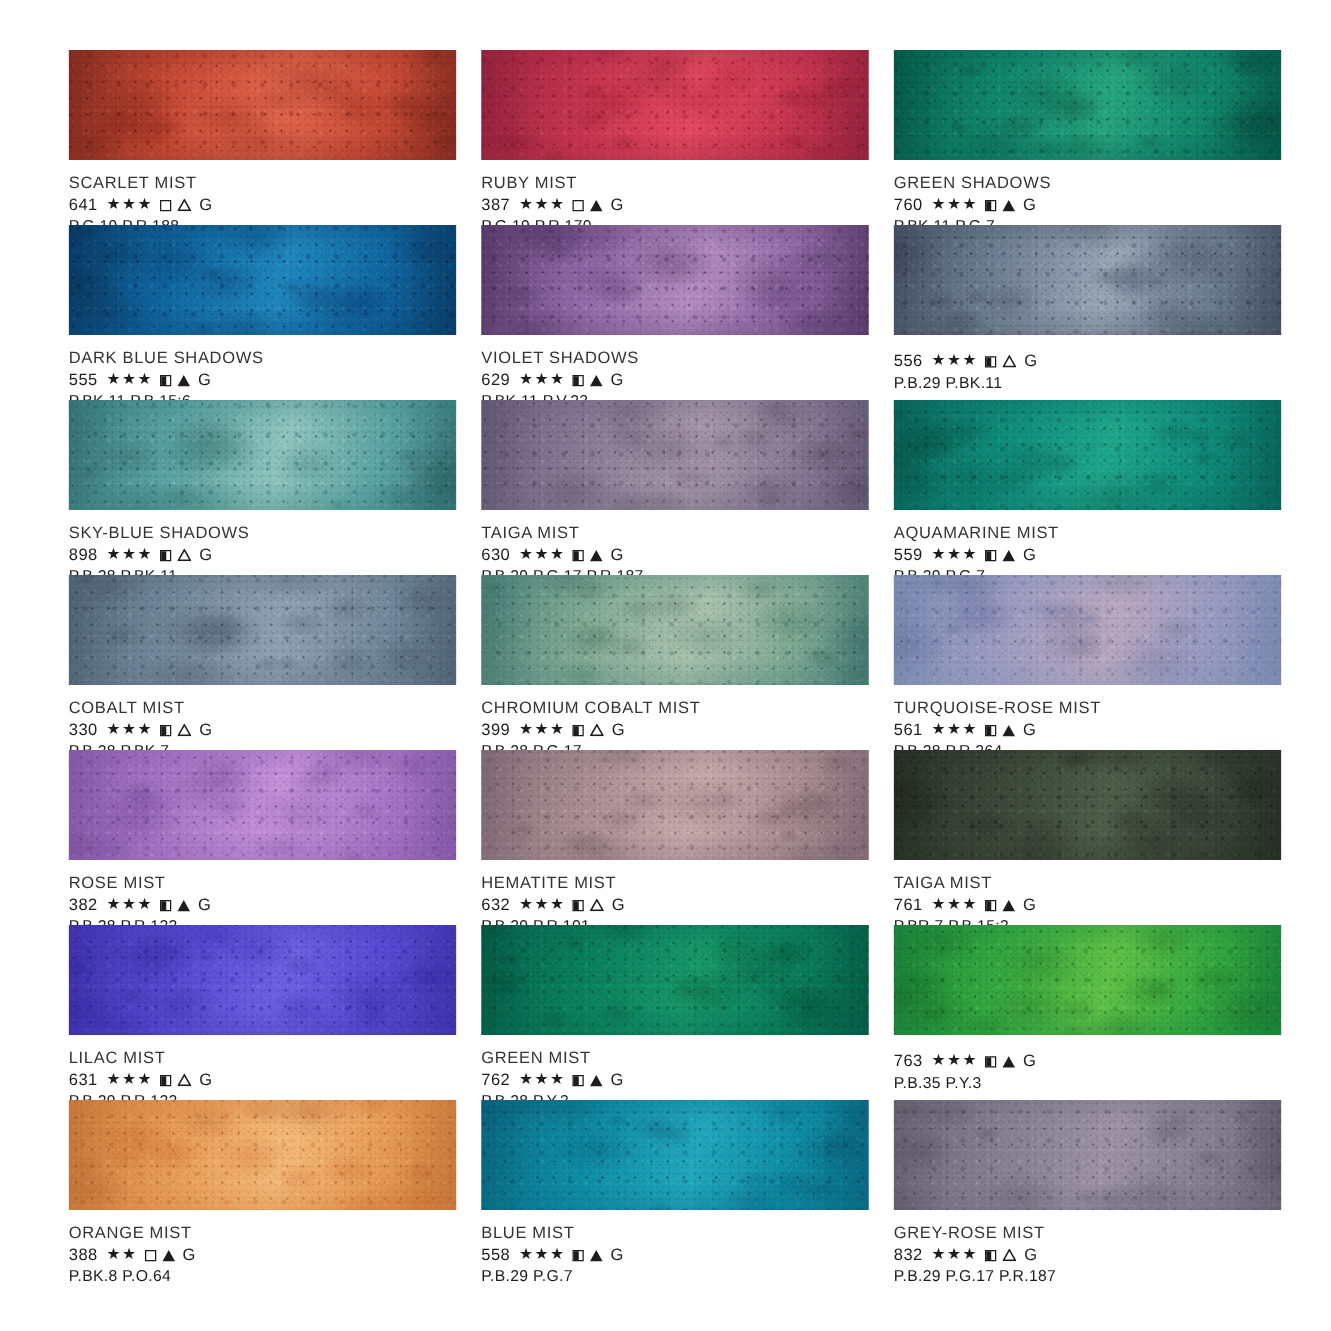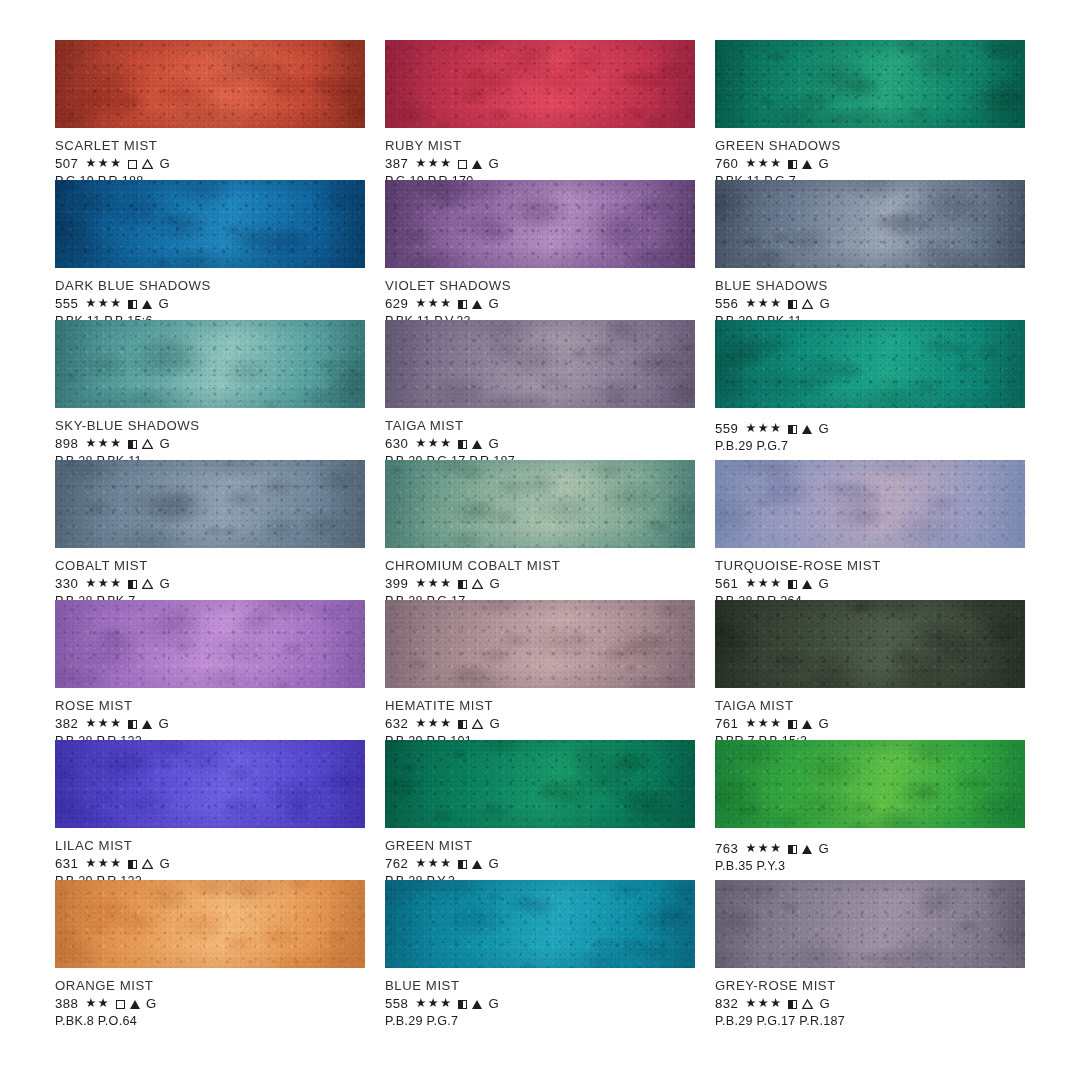--- a/index.html
+++ b/index.html
@@ -174,21 +174,21 @@
         <div class="swatch">
           <div class="base" style="background: linear-gradient(105deg, rgb(142, 47, 35) 0%, rgb(199, 74, 53) 28%, rgb(224, 101, 74) 55%, rgb(199, 74, 53) 78%, rgb(142, 47, 35) 100%);"></div>
           <div class="mottle" style="background-image: radial-gradient(38px 23px at 6.5% 87.3%, rgba(94, 28, 22, 0.42) 0%, rgba(0, 0, 0, 0) 72%), radial-gradient(45px 27px at 66.9% 35.8%, rgba(94, 28, 22, 0.42) 0%, rgba(0, 0, 0, 0) 72%), radial-gradient(51px 31px at 18.4% 47.1%, rgba(94, 28, 22, 0.42) 0%, rgba(0, 0, 0, 0) 72%), radial-gradient(35px 21px at 12.6% 69.1%, rgba(142, 47, 35, 0.5) 0%, rgba(0, 0, 0, 0) 72%), radial-gradient(25px 15px at 24.8% 69.5%, rgba(94, 28, 22, 0.42) 0%, rgba(0, 0, 0, 0) 72%), radial-gradient(44px 26px at 92.6% 58.1%, rgba(142, 47, 35, 0.5) 0%, rgba(0, 0, 0, 0) 72%), radial-gradient(42px 25px at 59% 25.1%, rgba(94, 28, 22, 0.42) 0%, rgba(0, 0, 0, 0) 72%), radial-gradient(46px 28px at 42.1% 62.3%, rgba(142, 47, 35, 0.5) 0%, rgba(0, 0, 0, 0) 72%), radial-gradient(38px 23px at 74.9% 53.4%, rgba(142, 47, 35, 0.5) 0%, rgba(0, 0, 0, 0) 72%), radial-gradient(26px 16px at 85.9% 49.7%, rgba(94, 28, 22, 0.42) 0%, rgba(0, 0, 0, 0) 72%), radial-gradient(50px 30px at 17.1% 69.1%, rgba(142, 47, 35, 0.5) 0%, rgba(0, 0, 0, 0) 72%), radial-gradient(21px 13px at 98.1% 82%, rgba(142, 47, 35, 0.5) 0%, rgba(0, 0, 0, 0) 72%), radial-gradient(34px 20px at 22% 75.2%, rgba(142, 47, 35, 0.5) 0%, rgba(0, 0, 0, 0) 72%), radial-gradient(28px 17px at 94.5% 5.1%, rgba(94, 28, 22, 0.42) 0%, rgba(0, 0, 0, 0) 72%), radial-gradient(49px 29px at 49.7% 81.8%, rgba(142, 47, 35, 0.5) 0%, rgba(0, 0, 0, 0) 72%), radial-gradient(32px 19px at 54.9% 46.2%, rgba(142, 47, 35, 0.5) 0%, rgba(0, 0, 0, 0) 72%);"></div>
           <div class="grain" style="background-image: radial-gradient(rgba(94, 28, 22, 0.85) 0.9px, rgba(0, 0, 0, 0) 1.1px), radial-gradient(rgba(94, 28, 22, 0.55) 0.6px, rgba(0, 0, 0, 0) 0.9px), radial-gradient(rgba(142, 47, 35, 0.55) 1.5px, rgba(0, 0, 0, 0) 2.2px), radial-gradient(rgba(94, 28, 22, 0.45) 0.5px, rgba(0, 0, 0, 0) 0.8px); background-position: 4.8px 3.1px, 1.8px 2.9px, 15.5px 3.5px, 1px 2.9px;"></div>
           <div class="grain2" style="background-image: radial-gradient(rgba(224, 101, 74, 0.55) 0.8px, rgba(0, 0, 0, 0) 1.2px), radial-gradient(rgba(224, 101, 74, 0.35) 1.4px, rgba(0, 0, 0, 0) 2px), radial-gradient(rgba(224, 101, 74, 0.3) 0.5px, rgba(0, 0, 0, 0) 0.9px);"></div>
           <div class="wash" style="background: linear-gradient(rgba(142, 47, 35, 0.3) 0%, rgba(0, 0, 0, 0) 22%, rgba(0, 0, 0, 0) 74%, rgba(142, 47, 35, 0.34) 100%), linear-gradient(90deg, rgba(94, 28, 22, 0.28) 0%, rgba(0, 0, 0, 0) 14%, rgba(0, 0, 0, 0) 86%, rgba(94, 28, 22, 0.26) 100%);"></div>
         </div>
         <div class="label">
           <div class="name">SCARLET MIST</div>
           <div class="meta">
-            <span class="code">507</span>
+            <span class="code">641</span>
             <span class="stars">★★★</span>
             <span class="sym"><span class="sq"></span></span>
             <span class="sym"><span class="tri-open"><svg width="11" height="10" viewBox="0 0 11 10">
                   <polygon points="5.5,0.9 10.3,9.3 0.7,9.3" fill="none" stroke="#1d1d1f" stroke-width="1.25"></polygon>
                 </svg></span></span>
             <span class="gletter">G</span>
           </div>
           <div class="pigments">P.G.19 P.R.188</div>
         </div>
       </div>
@@ -274,21 +274,20 @@
       </div>
       <div class="swatch-cell">
         <div class="swatch">
           <div class="base" style="background: linear-gradient(105deg, rgb(73, 86, 106) 0%, rgb(111, 126, 146) 28%, rgb(154, 165, 180) 55%, rgb(111, 126, 146) 78%, rgb(73, 86, 106) 100%);"></div>
           <div class="mottle" style="background-image: radial-gradient(22px 13px at 55% 47.6%, rgba(43, 51, 67, 0.42) 0%, rgba(0, 0, 0, 0) 72%), radial-gradient(50px 30px at 76.9% 99%, rgba(73, 86, 106, 0.5) 0%, rgba(0, 0, 0, 0) 72%), radial-gradient(37px 22px at 29.9% 68.8%, rgba(43, 51, 67, 0.42) 0%, rgba(0, 0, 0, 0) 72%), radial-gradient(12px 7px at 67.9% 51.5%, rgba(43, 51, 67, 0.42) 0%, rgba(0, 0, 0, 0) 72%), radial-gradient(15px 9px at 21.2% 65.5%, rgba(43, 51, 67, 0.42) 0%, rgba(0, 0, 0, 0) 72%), radial-gradient(51px 31px at 52.4% 1.9%, rgba(43, 51, 67, 0.42) 0%, rgba(0, 0, 0, 0) 72%), radial-gradient(37px 22px at 70.5% 79.3%, rgba(43, 51, 67, 0.42) 0%, rgba(0, 0, 0, 0) 72%), radial-gradient(48px 29px at 73.6% 22%, rgba(73, 86, 106, 0.5) 0%, rgba(0, 0, 0, 0) 72%), radial-gradient(41px 25px at 15.7% 98.4%, rgba(43, 51, 67, 0.42) 0%, rgba(0, 0, 0, 0) 72%), radial-gradient(27px 16px at 17.4% 85.2%, rgba(73, 86, 106, 0.5) 0%, rgba(0, 0, 0, 0) 72%), radial-gradient(52px 31px at 66.7% 45.1%, rgba(73, 86, 106, 0.5) 0%, rgba(0, 0, 0, 0) 72%), radial-gradient(52px 31px at 78.9% 33.1%, rgba(43, 51, 67, 0.42) 0%, rgba(0, 0, 0, 0) 72%), radial-gradient(21px 13px at 12.6% 69.9%, rgba(73, 86, 106, 0.5) 0%, rgba(0, 0, 0, 0) 72%), radial-gradient(28px 17px at 60.3% 47%, rgba(73, 86, 106, 0.5) 0%, rgba(0, 0, 0, 0) 72%), radial-gradient(36px 22px at 60.5% 51.7%, rgba(73, 86, 106, 0.5) 0%, rgba(0, 0, 0, 0) 72%), radial-gradient(51px 31px at 0.4% 26.8%, rgba(43, 51, 67, 0.42) 0%, rgba(0, 0, 0, 0) 72%);"></div>
           <div class="grain" style="background-image: radial-gradient(rgba(43, 51, 67, 0.85) 0.9px, rgba(0, 0, 0, 0) 1.1px), radial-gradient(rgba(43, 51, 67, 0.55) 0.6px, rgba(0, 0, 0, 0) 0.9px), radial-gradient(rgba(73, 86, 106, 0.55) 1.5px, rgba(0, 0, 0, 0) 2.2px), radial-gradient(rgba(43, 51, 67, 0.45) 0.5px, rgba(0, 0, 0, 0) 0.8px); background-position: 0.5px 0.4px, 1.9px 2.9px, 6.8px 15px, 1.3px 3px;"></div>
           <div class="grain2" style="background-image: radial-gradient(rgba(154, 165, 180, 0.55) 0.8px, rgba(0, 0, 0, 0) 1.2px), radial-gradient(rgba(154, 165, 180, 0.35) 1.4px, rgba(0, 0, 0, 0) 2px), radial-gradient(rgba(154, 165, 180, 0.3) 0.5px, rgba(0, 0, 0, 0) 0.9px);"></div>
           <div class="wash" style="background: linear-gradient(rgba(73, 86, 106, 0.3) 0%, rgba(0, 0, 0, 0) 22%, rgba(0, 0, 0, 0) 74%, rgba(73, 86, 106, 0.34) 100%), linear-gradient(90deg, rgba(43, 51, 67, 0.28) 0%, rgba(0, 0, 0, 0) 14%, rgba(0, 0, 0, 0) 86%, rgba(43, 51, 67, 0.26) 100%);"></div>
         </div>
         <div class="label">
-          <div class="name">BLUE SHADOWS</div>
           <div class="meta">
             <span class="code">556</span>
             <span class="stars">★★★</span>
             <span class="sym"><span class="sq half"></span></span>
             <span class="sym"><span class="tri-open"><svg width="11" height="10" viewBox="0 0 11 10">
                   <polygon points="5.5,0.9 10.3,9.3 0.7,9.3" fill="none" stroke="#1d1d1f" stroke-width="1.25"></polygon>
                 </svg></span></span>
             <span class="gletter">G</span>
           </div>
           <div class="pigments">P.B.29 P.BK.11</div>
@@ -338,20 +337,21 @@
       </div>
       <div class="swatch-cell">
         <div class="swatch">
           <div class="base" style="background: linear-gradient(105deg, rgb(10, 106, 94) 0%, rgb(15, 138, 120) 28%, rgb(30, 165, 138) 55%, rgb(15, 138, 120) 78%, rgb(10, 106, 94) 100%);"></div>
           <div class="mottle" style="background-image: radial-gradient(38px 23px at 9.1% 39.5%, rgba(4, 66, 57, 0.42) 0%, rgba(0, 0, 0, 0) 72%), radial-gradient(21px 13px at 88.3% 36%, rgba(10, 106, 94, 0.5) 0%, rgba(0, 0, 0, 0) 72%), radial-gradient(31px 19px at 19.1% 29%, rgba(10, 106, 94, 0.5) 0%, rgba(0, 0, 0, 0) 72%), radial-gradient(30px 18px at 30.7% 74.1%, rgba(4, 66, 57, 0.42) 0%, rgba(0, 0, 0, 0) 72%), radial-gradient(19px 11px at 79.2% 33.9%, rgba(4, 66, 57, 0.42) 0%, rgba(0, 0, 0, 0) 72%), radial-gradient(29px 17px at 68.2% 75.9%, rgba(4, 66, 57, 0.42) 0%, rgba(0, 0, 0, 0) 72%), radial-gradient(12px 7px at 0.6% 13.4%, rgba(4, 66, 57, 0.42) 0%, rgba(0, 0, 0, 0) 72%), radial-gradient(16px 10px at 80.4% 52.6%, rgba(10, 106, 94, 0.5) 0%, rgba(0, 0, 0, 0) 72%), radial-gradient(46px 28px at 10.5% 34.8%, rgba(10, 106, 94, 0.5) 0%, rgba(0, 0, 0, 0) 72%), radial-gradient(53px 32px at 56.6% 88.6%, rgba(4, 66, 57, 0.42) 0%, rgba(0, 0, 0, 0) 72%), radial-gradient(29px 17px at 72.3% 29.9%, rgba(4, 66, 57, 0.42) 0%, rgba(0, 0, 0, 0) 72%), radial-gradient(37px 22px at 6.1% 75.5%, rgba(10, 106, 94, 0.5) 0%, rgba(0, 0, 0, 0) 72%), radial-gradient(44px 26px at 36% 57.4%, rgba(4, 66, 57, 0.42) 0%, rgba(0, 0, 0, 0) 72%), radial-gradient(49px 29px at 0% 53.4%, rgba(10, 106, 94, 0.5) 0%, rgba(0, 0, 0, 0) 72%), radial-gradient(50px 30px at 21.1% 72.3%, rgba(10, 106, 94, 0.5) 0%, rgba(0, 0, 0, 0) 72%), radial-gradient(23px 14px at 43.8% 57.9%, rgba(10, 106, 94, 0.5) 0%, rgba(0, 0, 0, 0) 72%);"></div>
           <div class="grain" style="background-image: radial-gradient(rgba(4, 66, 57, 0.85) 0.9px, rgba(0, 0, 0, 0) 1.1px), radial-gradient(rgba(4, 66, 57, 0.55) 0.6px, rgba(0, 0, 0, 0) 0.9px), radial-gradient(rgba(10, 106, 94, 0.55) 1.5px, rgba(0, 0, 0, 0) 2.2px), radial-gradient(rgba(4, 66, 57, 0.45) 0.5px, rgba(0, 0, 0, 0) 0.8px); background-position: 3px 0.1px, 5.1px 2px, 16.3px 14.6px, 3.1px 3px;"></div>
           <div class="grain2" style="background-image: radial-gradient(rgba(30, 165, 138, 0.55) 0.8px, rgba(0, 0, 0, 0) 1.2px), radial-gradient(rgba(30, 165, 138, 0.35) 1.4px, rgba(0, 0, 0, 0) 2px), radial-gradient(rgba(30, 165, 138, 0.3) 0.5px, rgba(0, 0, 0, 0) 0.9px);"></div>
           <div class="wash" style="background: linear-gradient(rgba(10, 106, 94, 0.3) 0%, rgba(0, 0, 0, 0) 22%, rgba(0, 0, 0, 0) 74%, rgba(10, 106, 94, 0.34) 100%), linear-gradient(90deg, rgba(4, 66, 57, 0.28) 0%, rgba(0, 0, 0, 0) 14%, rgba(0, 0, 0, 0) 86%, rgba(4, 66, 57, 0.26) 100%);"></div>
         </div>
         <div class="label">
+          <div class="name">AQUAMARINE MIST</div>
           <div class="meta">
             <span class="code">559</span>
             <span class="stars">★★★</span>
             <span class="sym"><span class="sq half"></span></span>
             <span class="sym"><span class="tri"></span></span>
             <span class="gletter">G</span>
           </div>
           <div class="pigments">P.B.29 P.G.7</div>
         </div>
       </div>

